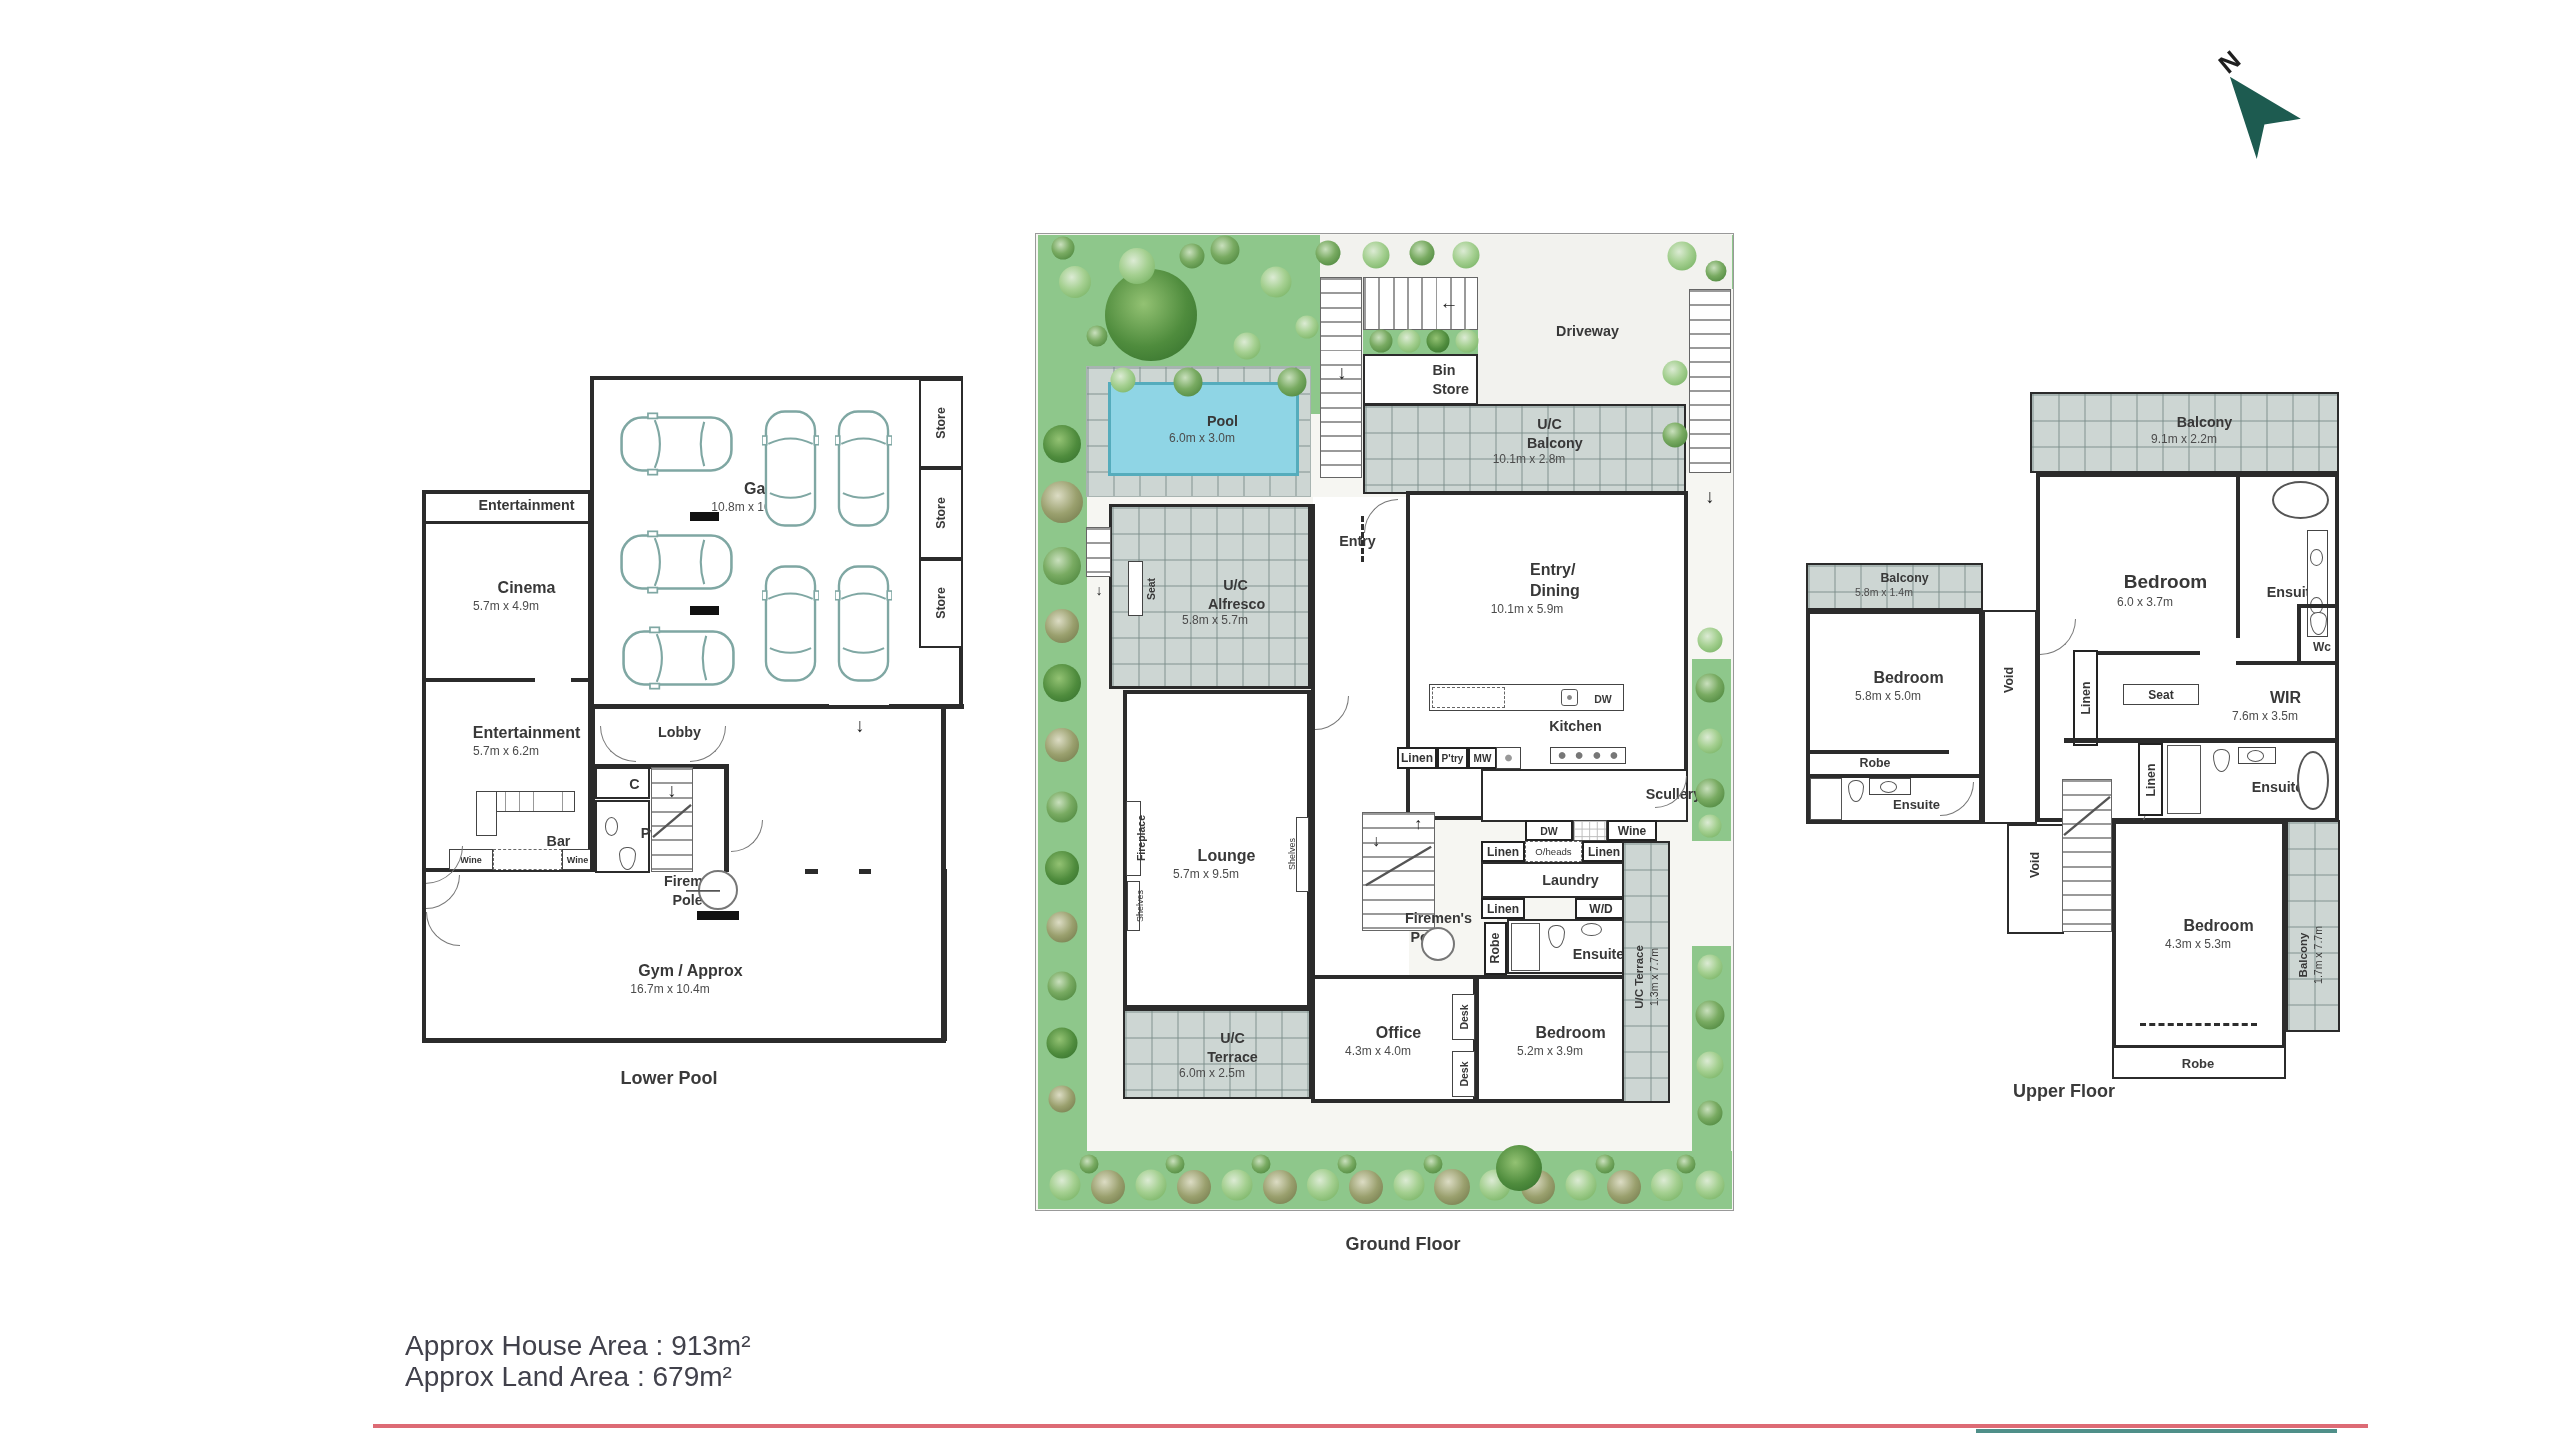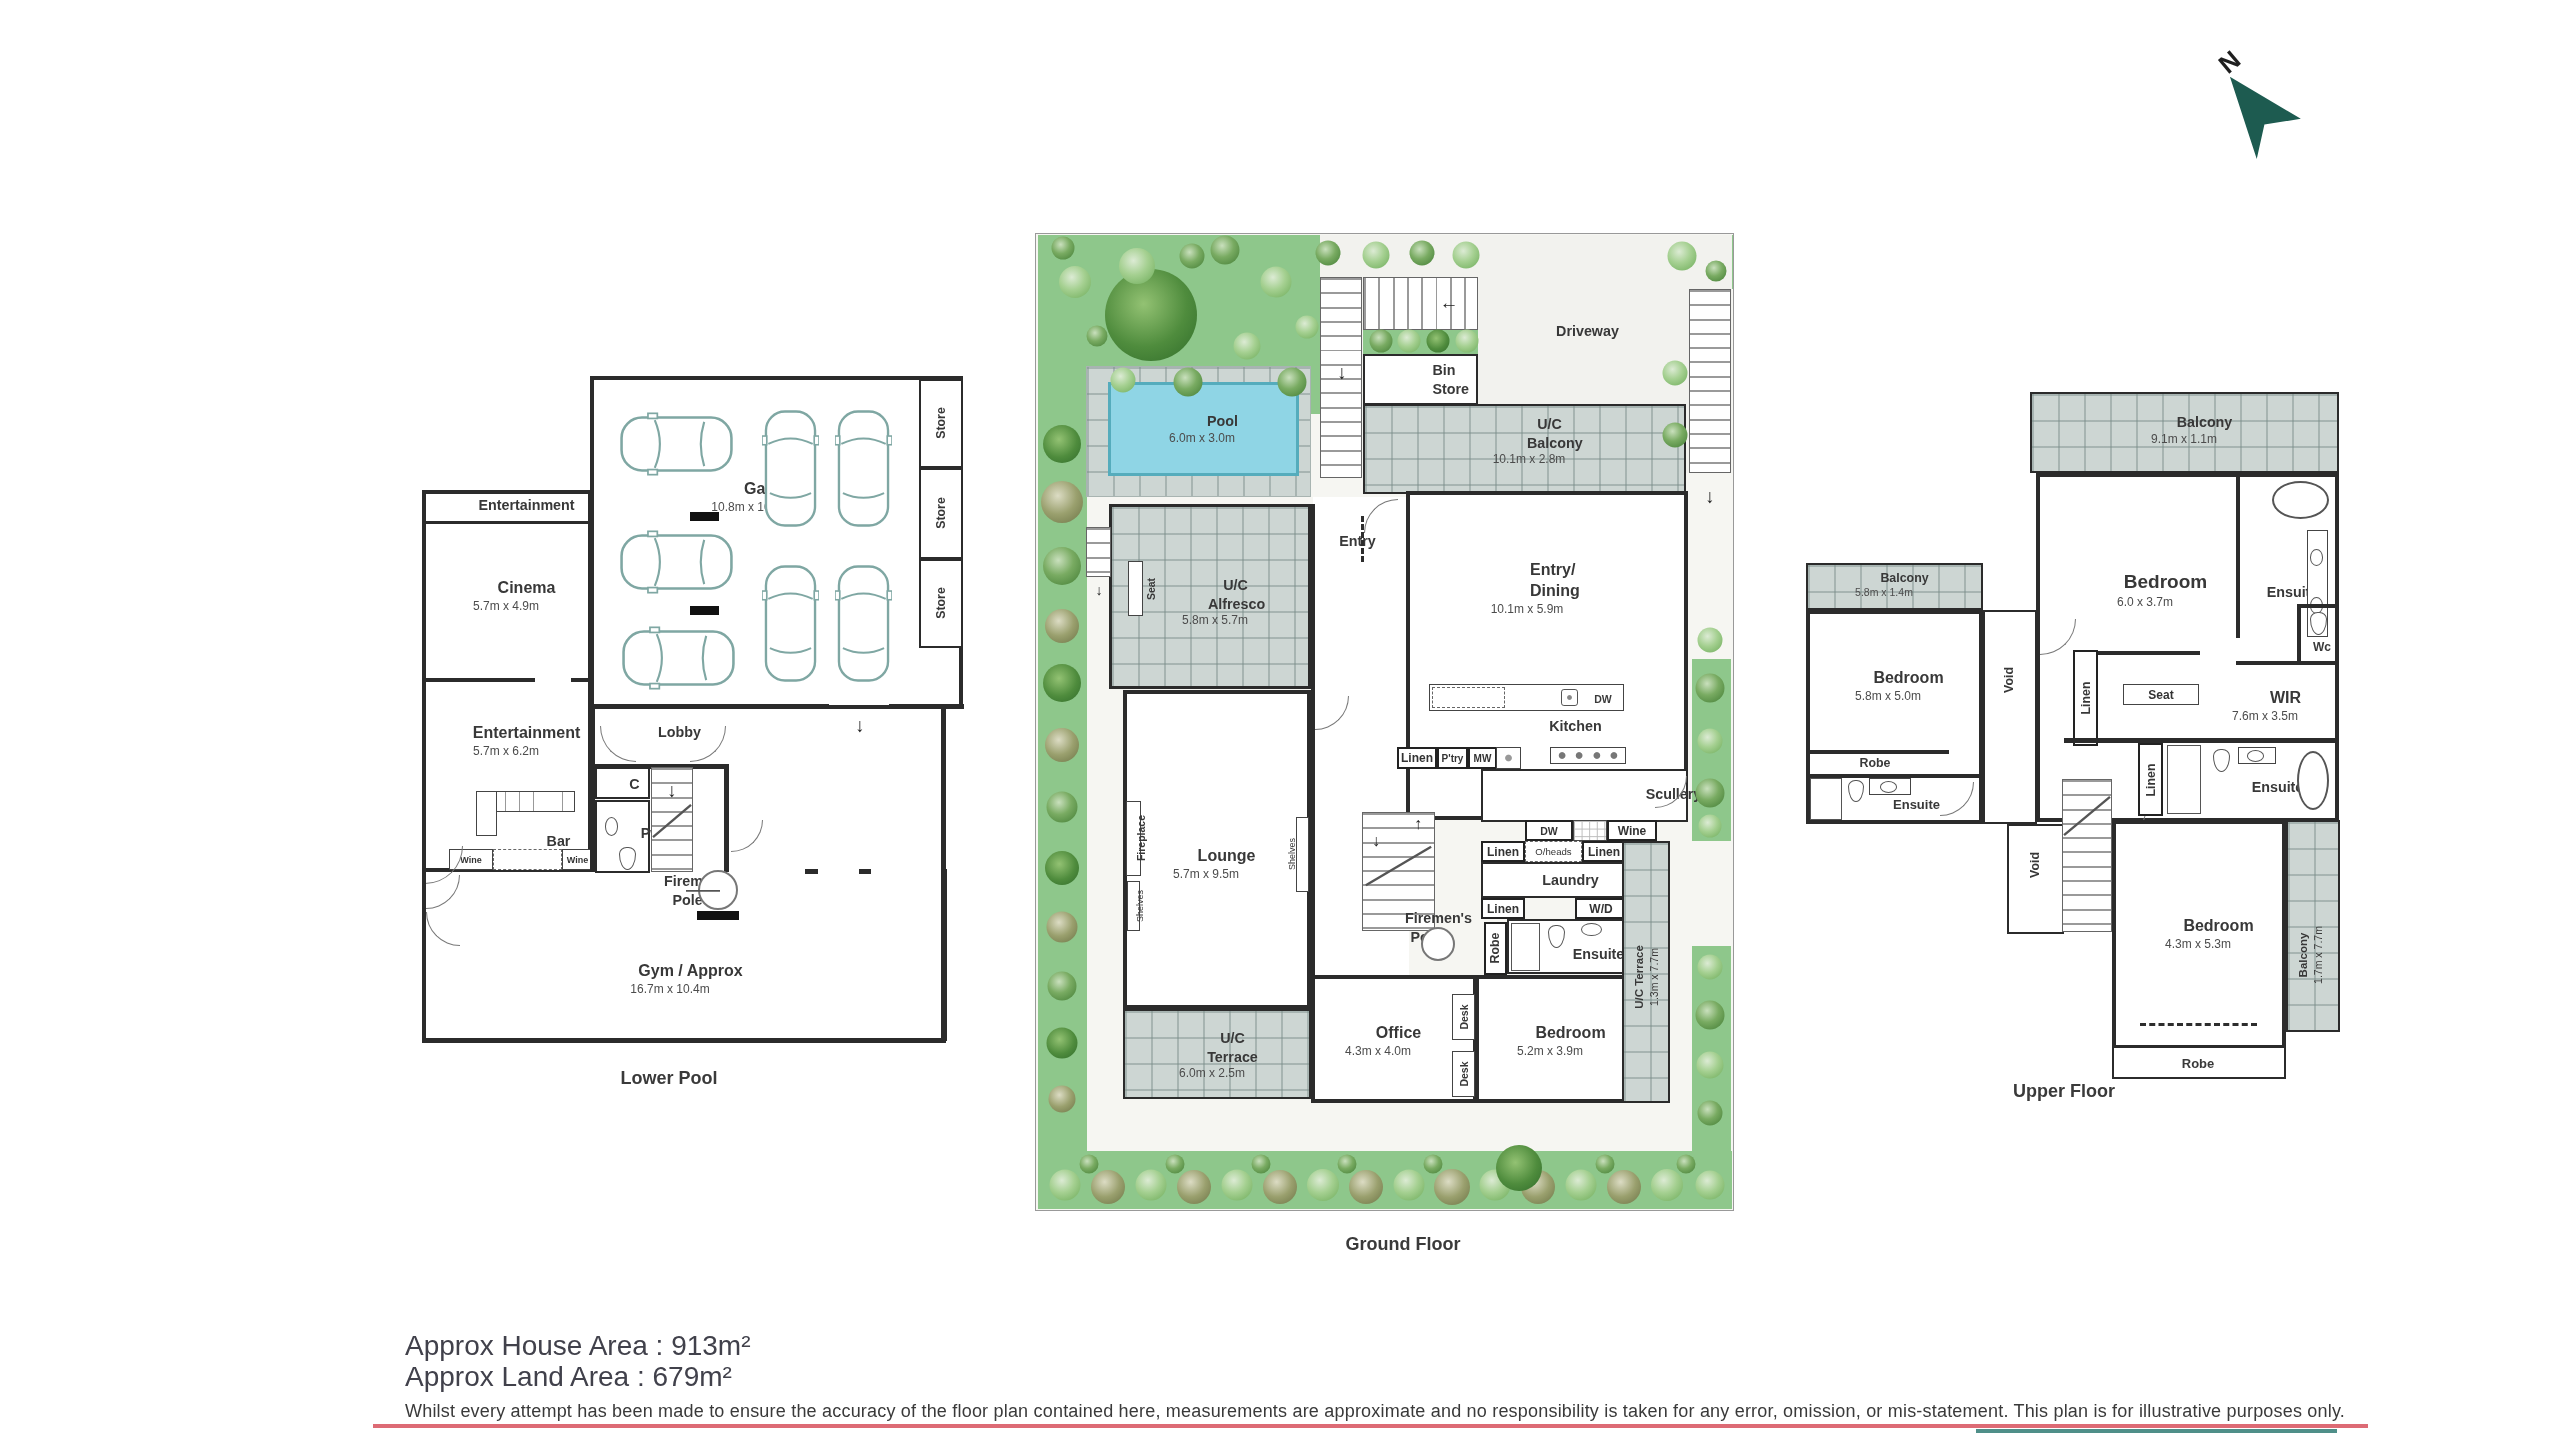--- a/index.html
+++ b/index.html
@@ -467,21 +467,21 @@
     <i class="tr t2" style="left:1605px;top:1164px;width:19px;height:19px"></i>
     <i class="tr t2" style="left:1686px;top:1164px;width:19px;height:19px"></i>
     <div class="caption" style="left:1403px;top:1244px">Ground Floor</div>
   </div>
 
   <div class="abs">
 
     <div class="abs tile" style="left:2030px;top:392px;width:309px;height:81px;border:2.9px solid #2b2b2b;box-sizing:border-box"></div>
     <div class="lbl" style="left:2184px;top:430px">
       <div class="nm med">Balcony</div>
-      <div class="dm">9.1m x 1.1m</div>
+      <div class="dm">9.1m x 2.2m</div>
     </div>
     <div class="room" style="left:2036px;top:473px;width:303px;height:349px"></div>
     <div class="lbl" style="left:2145px;top:590px">
       <div class="nm big">Bedroom</div>
       <div class="dm">6.0 x 3.7m</div>
     </div>
 
     <div class="wall" style="left:2236px;top:476px;width:3.8px;height:162px"></div>
     <div class="lbl" style="left:2272px;top:592px">
       <div class="nm med">Ensuite</div>
@@ -568,18 +568,17 @@
     <div class="vlbl" style="left:2318px;top:955px;font-size:10.5px;font-weight:400">1.7m x 7.7m</div>
     <div class="room thin" style="left:2112px;top:1046px;width:174px;height:33px"></div>
     <div class="lbl" style="left:2198px;top:1063px">
       <span style="font-size:13px;font-weight:600">Robe</span>
     </div>
     <div class="caption" style="left:2064px;top:1091px">Upper Floor</div>
   </div>
 
   <div class="footer-line1" style="left:405px;top:1330px">Approx House Area : 913m²</div>
   <div class="footer-line1" style="left:405px;top:1361px">Approx Land Area : 679m²</div>
-  <div class="footer-disc" style="left:405px;top:1401px">Whilst every attempt has been made to ensure the accuracy of the floor plan contained here, measurements are approximate and no responsibility is taken for any error, omission, or mis-statement. This plan is for illustrative purposes only.</div>
   <div class="hline" style="left:373px;top:1424px;width:1995px;background:#dd6b75"></div>
   <div class="hline" style="left:1976px;top:1429px;width:361px;background:#4f8f89"></div>
 
 </div>
 
 
 </body></html>

